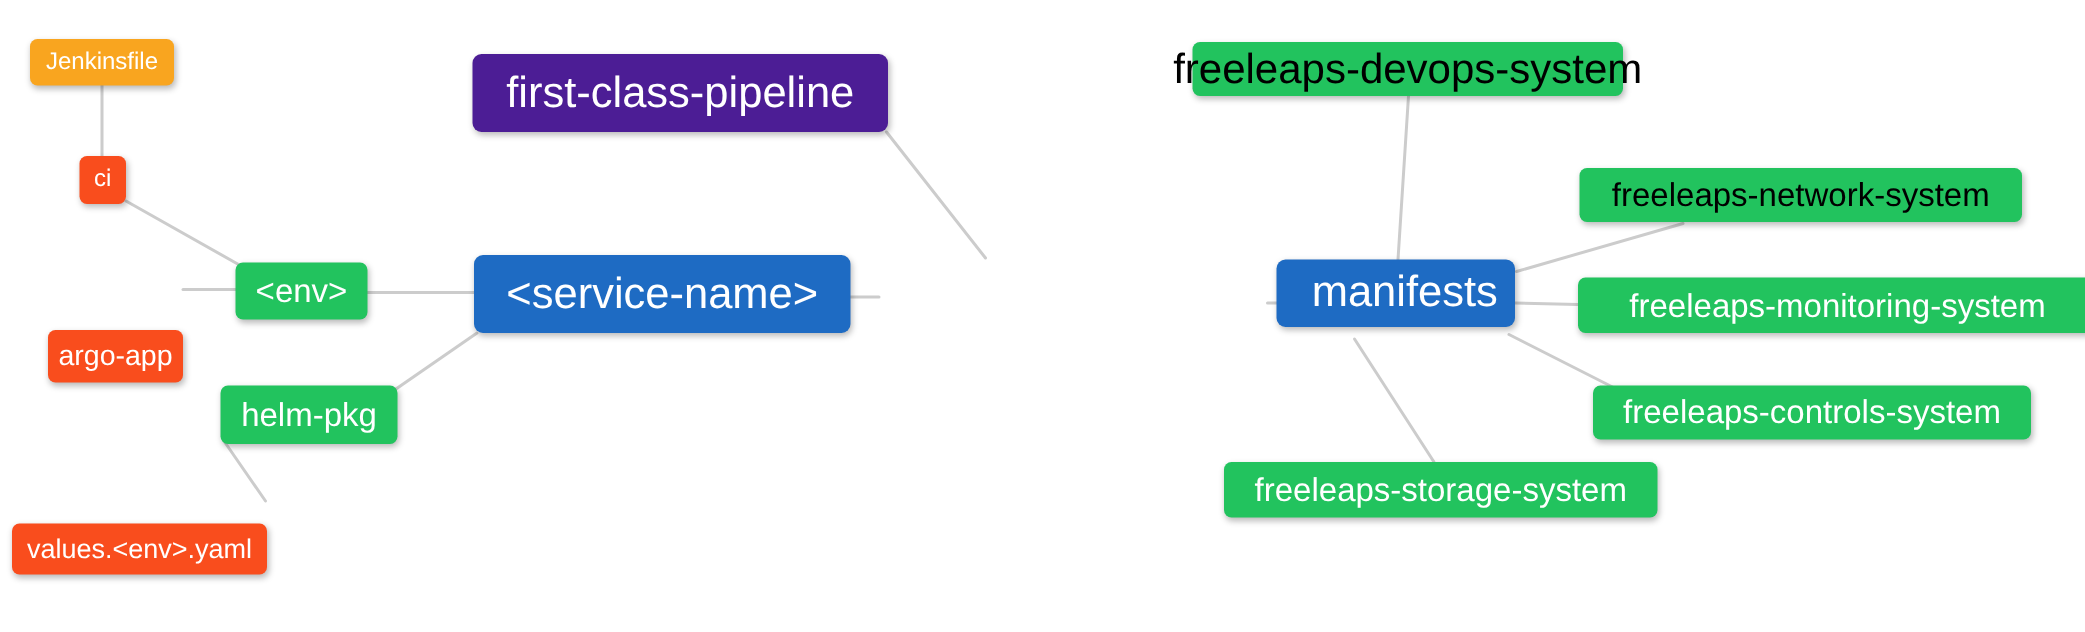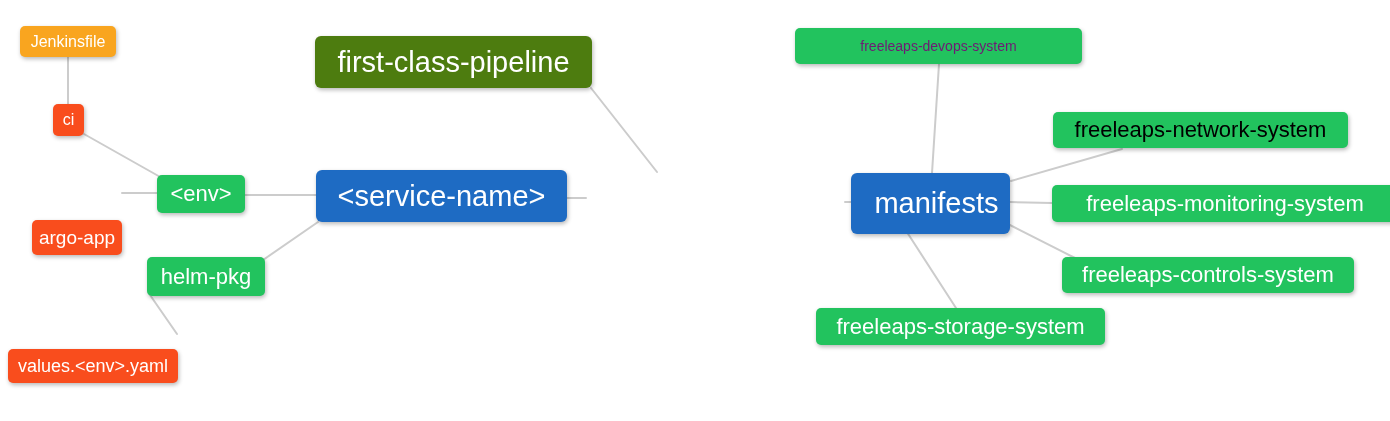--- a/index.html
+++ b/index.html
@@ -58,21 +58,21 @@
       <line x1="1010" y1="202" x2="1052" y2="203" stroke="#cccccc" stroke-width="2" stroke-linecap="round"></line>
       <line x1="1006" y1="223" x2="1075" y2="258" stroke="#cccccc" stroke-width="2" stroke-linecap="round"></line>
       <line x1="903" y1="226" x2="956" y2="308" stroke="#cccccc" stroke-width="2" stroke-linecap="round"></line>
     </svg>
 <div class="node" style="left: 20px; top: 26px; width: 96px; height: 31px; font-size: 16px; background: rgb(249, 165, 31); color: rgb(255, 255, 255);">Jenkinsfile</div>
     <div class="node" style="left: 53px; top: 104px; width: 31px; height: 32px; font-size: 16px; background: rgb(249, 77, 29); color: rgb(255, 255, 255);">ci</div>
     <div class="node" style="left: 32px; top: 176px; width: 90px; height: 35px; font-size: 19px; background: rgb(249, 77, 29); color: rgb(255, 255, 255); margin-top: 44px;">argo-app</div>
     <div class="node" style="left: 157px; top: 175px; width: 88px; height: 38px; font-size: 22px; background: rgb(34, 195, 94); color: rgb(255, 255, 255);">&lt;env&gt;</div>
     <div class="node" style="left: 147px; top: 257px; width: 118px; height: 39px; font-size: 22px; background: rgb(34, 195, 94); color: rgb(255, 255, 255);">helm-pkg</div>
     <div class="node" style="left: 8px; top: 333px; width: 170px; height: 34px; font-size: 18px; background: rgb(249, 77, 29); color: rgb(255, 255, 255); margin-top: 16px;">values.&lt;env&gt;.yaml</div>
-    <div class="node big" style="left: 315px; top: 36px; width: 277px; height: 52px; font-size: 29px; background: #4d7c0f; color: rgb(255, 255, 255);">first-class-pipeline</div>
+    <div class="node big" style="left: 315px; top: 36px; width: 277px; height: 52px; font-size: 29px; background: #4c1d95; color: rgb(255, 255, 255);">first-class-pipeline</div>
     <div class="node big" style="left: 316px; top: 170px; width: 251px; height: 52px; font-size: 29px; background: rgb(30, 107, 195); color: rgb(255, 255, 255);">&lt;service-name&gt;</div>
-    <div class="node big" style="left: 851px; top: 173px; width: 159px; height: 61px; font-size: 29px; background: rgb(30, 107, 195); color: rgb(255, 255, 255); padding-left: 12px;">manifests</div>
-    <div class="node" style="left: 795px; top: 28px; width: 287px; height: 36px; font-size: 14px; background: rgb(34, 195, 94); color: #701a75;">freeleaps-devops-system</div>
+    <div class="node big" style="left: 851px; top: 173px; width: 159px; height: 45px; font-size: 29px; background: rgb(30, 107, 195); color: rgb(255, 255, 255); padding-left: 12px;">manifests</div>
+    <div class="node" style="left: 795px; top: 28px; width: 287px; height: 36px; font-size: 28px; background: rgb(34, 195, 94); color: #000000;">freeleaps-devops-system</div>
     <div class="node" style="left: 1053px; top: 112px; width: 295px; height: 36px; font-size: 22px; background: rgb(34, 195, 94); color: #000000;">freeleaps-network-system</div>
     <div class="node" style="left: 1052px; top: 185px; width: 346px; height: 37px; font-size: 22px; background: rgb(34, 195, 94); color: rgb(255, 255, 255);">freeleaps-monitoring-system</div>
     <div class="node" style="left: 1062px; top: 257px; width: 292px; height: 36px; font-size: 22px; background: rgb(34, 195, 94); color: rgb(255, 255, 255);">freeleaps-controls-system</div>
     <div class="node" style="left: 816px; top: 308px; width: 289px; height: 37px; font-size: 22px; background: rgb(34, 195, 94); color: rgb(255, 255, 255);">freeleaps-storage-system</div>
   </div>
 
 </body></html>

